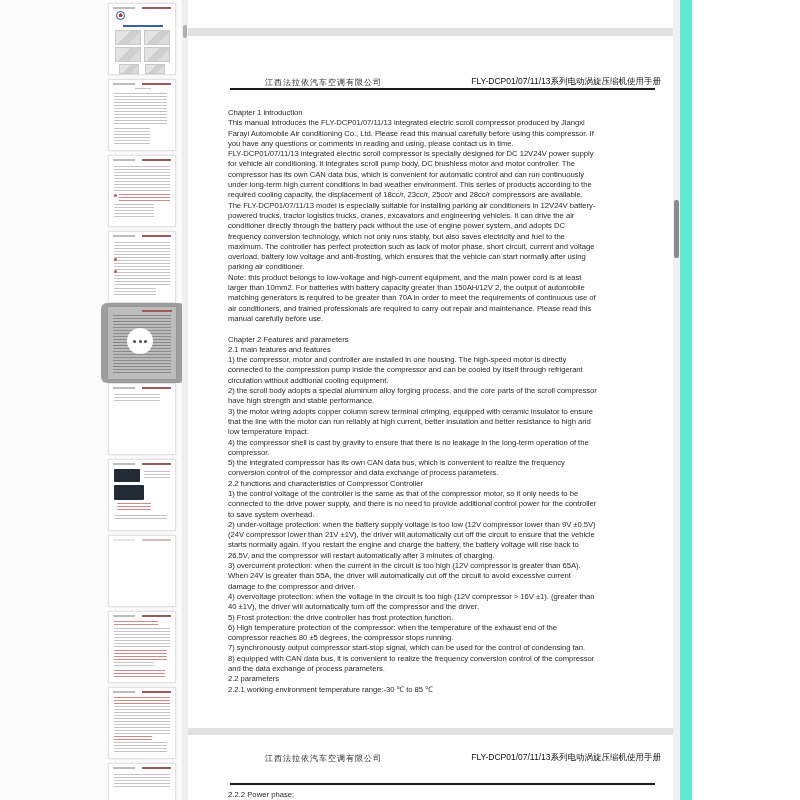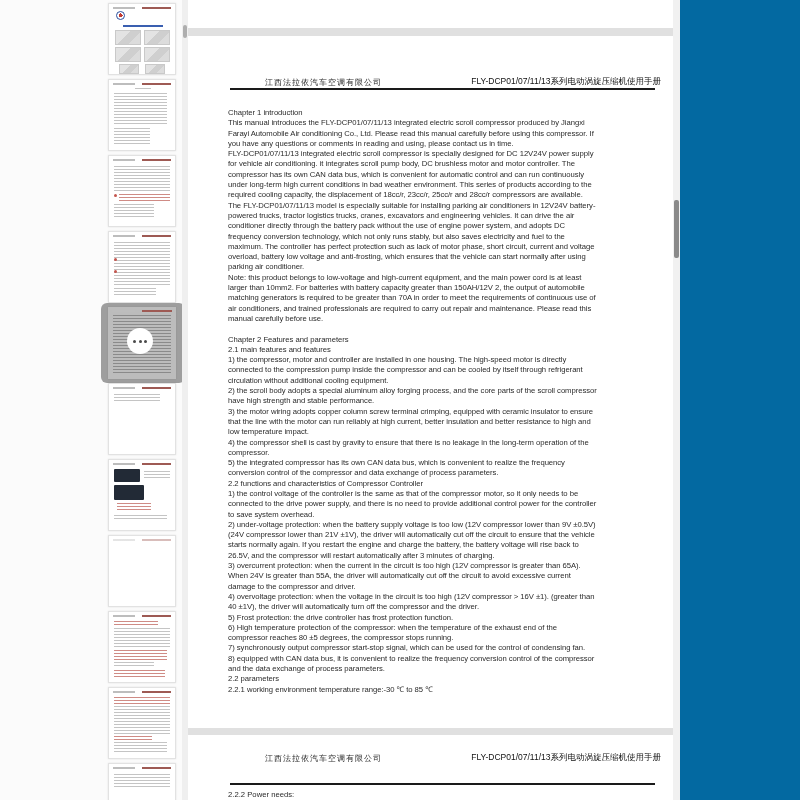--- a/index.html
+++ b/index.html
@@ -1,17 +1,17 @@
 <!DOCTYPE html>
 <html><head>
 <meta charset="utf-8">
 <style>
   html,body{margin:0;padding:0;}
   body{font-family:"Liberation Sans", sans-serif; background:#ffffff;}
-  #screen{position:relative;width:800px;height:800px;overflow:hidden;background:#0369a1;}
+  #screen{position:relative;width:692px;height:800px;overflow:hidden;background:#5eead4;}
 
   
   #sidebar{position:absolute;left:0;top:0;width:188px;height:800px;background:#fbfbfb;}
   #sidebar-scroll-track{position:absolute;left:182px;top:0;width:6px;height:800px;background:#efefef;}
   #sidebar-scroll-thumb{position:absolute;left:183px;top:25px;width:4px;height:13px;background:#aeaeae;border-radius:2px;}
 
   .thumb{position:absolute;left:108px;width:68px;height:72px;background:#ffffff;border:1px solid #e2e2e2;box-shadow:0 0 2px rgba(0,0,0,.10);box-sizing:border-box;overflow:hidden;}
   .th-head{position:absolute;top:3px;left:4px;right:4px;height:2px;
     background:linear-gradient(to right,#bdbdbd 0 38%,transparent 38% 50%,#9e5a54 50% 100%);}
   .tl{position:absolute;background:repeating-linear-gradient(to bottom,#c4c4c4 0 1px,transparent 1px 3px);}
@@ -210,20 +210,20 @@
 8) equipped with CAN data bus, it is convenient to realize the frequency conversion control of the compressor
 and the data exchange of process parameters.
 2.2 parameters
 2.2.1 working environment temperature range:-30 ℃ to 85 ℃</div>
     </div>
 
     <div class="page" id="page-next">
       <div class="page-header-left" style="top:18px;">江西法拉依汽车空调有限公司</div>
       <div class="page-header-right" style="top:17px;">FLY-DCP01/07/11/13系列电动涡旋压缩机使用手册</div>
       <div class="page-rule" style="top:48px;"></div>
-      <div id="page6-first-line">2.2.2 Power needs:</div>
+      <div id="page6-first-line">2.2.2 Power phase:</div>
     </div>
 
     <div id="main-scroll-track"></div>
     <div id="main-scroll-thumb"></div>
   </div>
 
 </div>
 
 </body></html>

